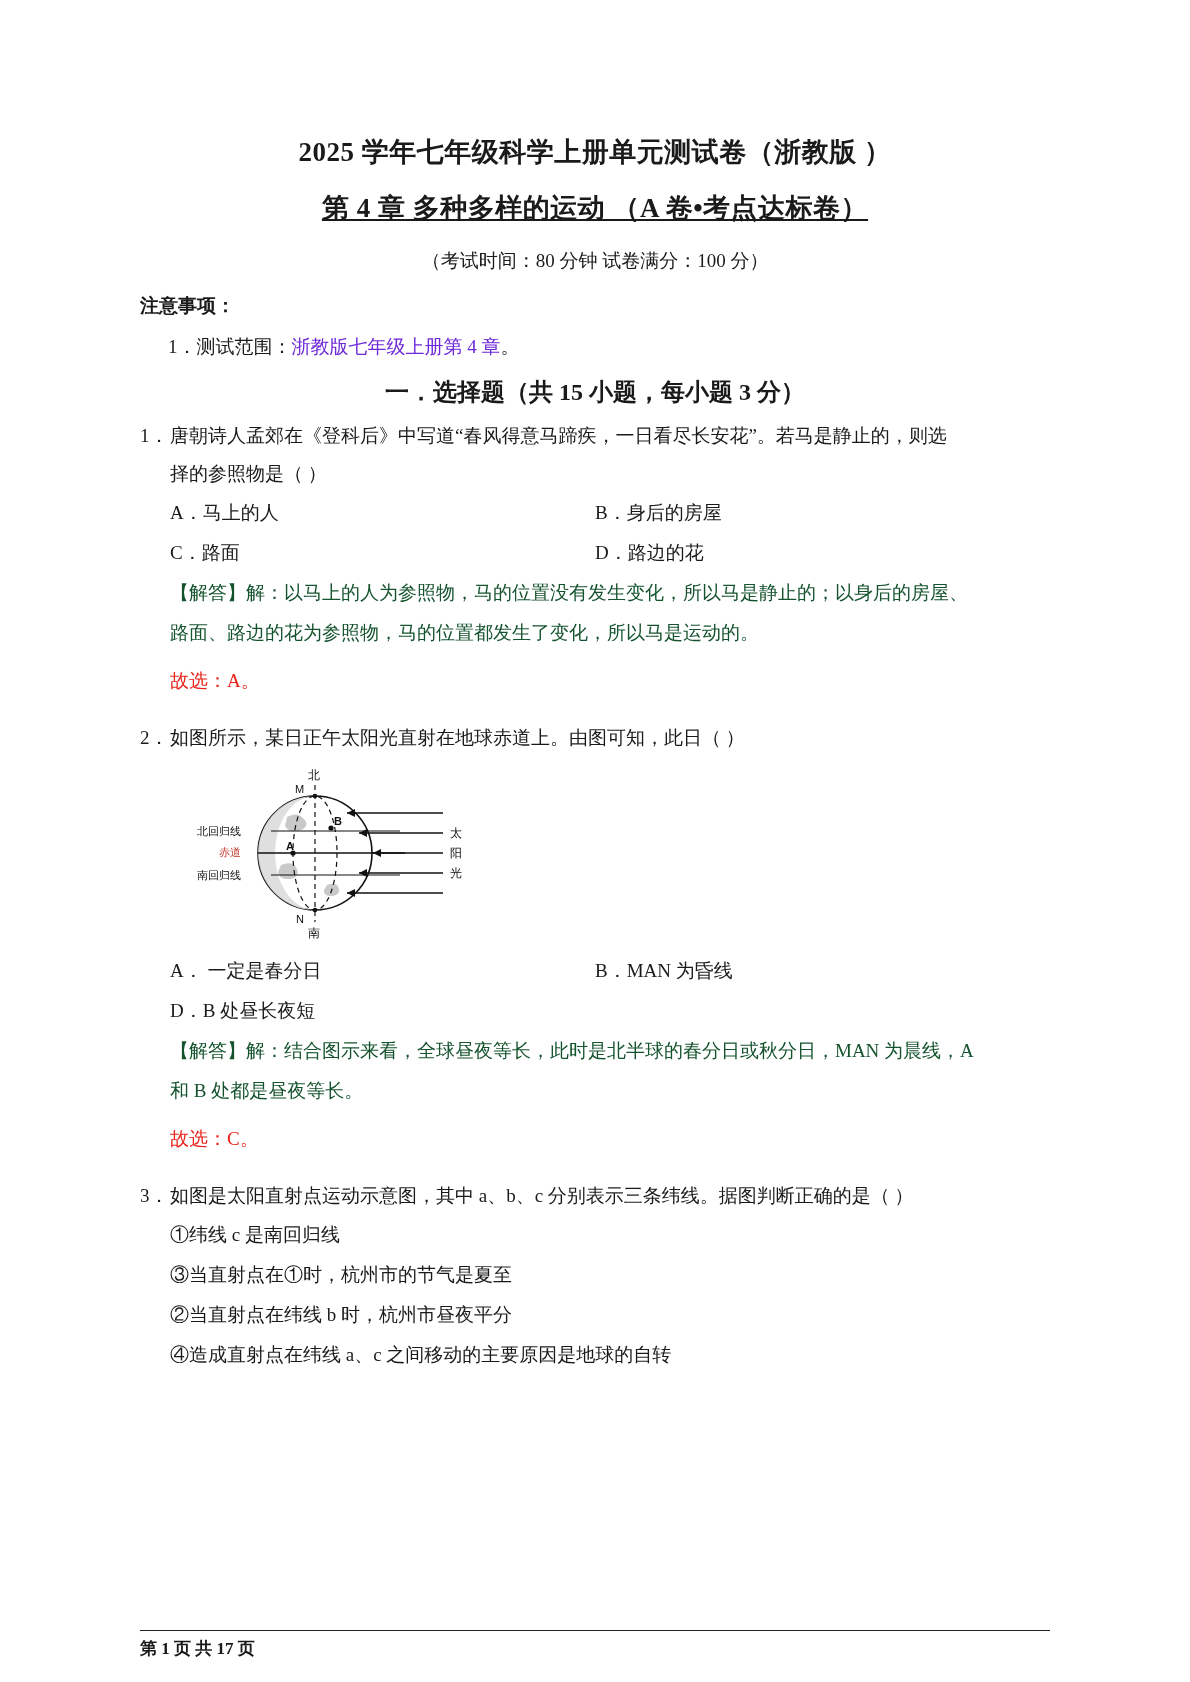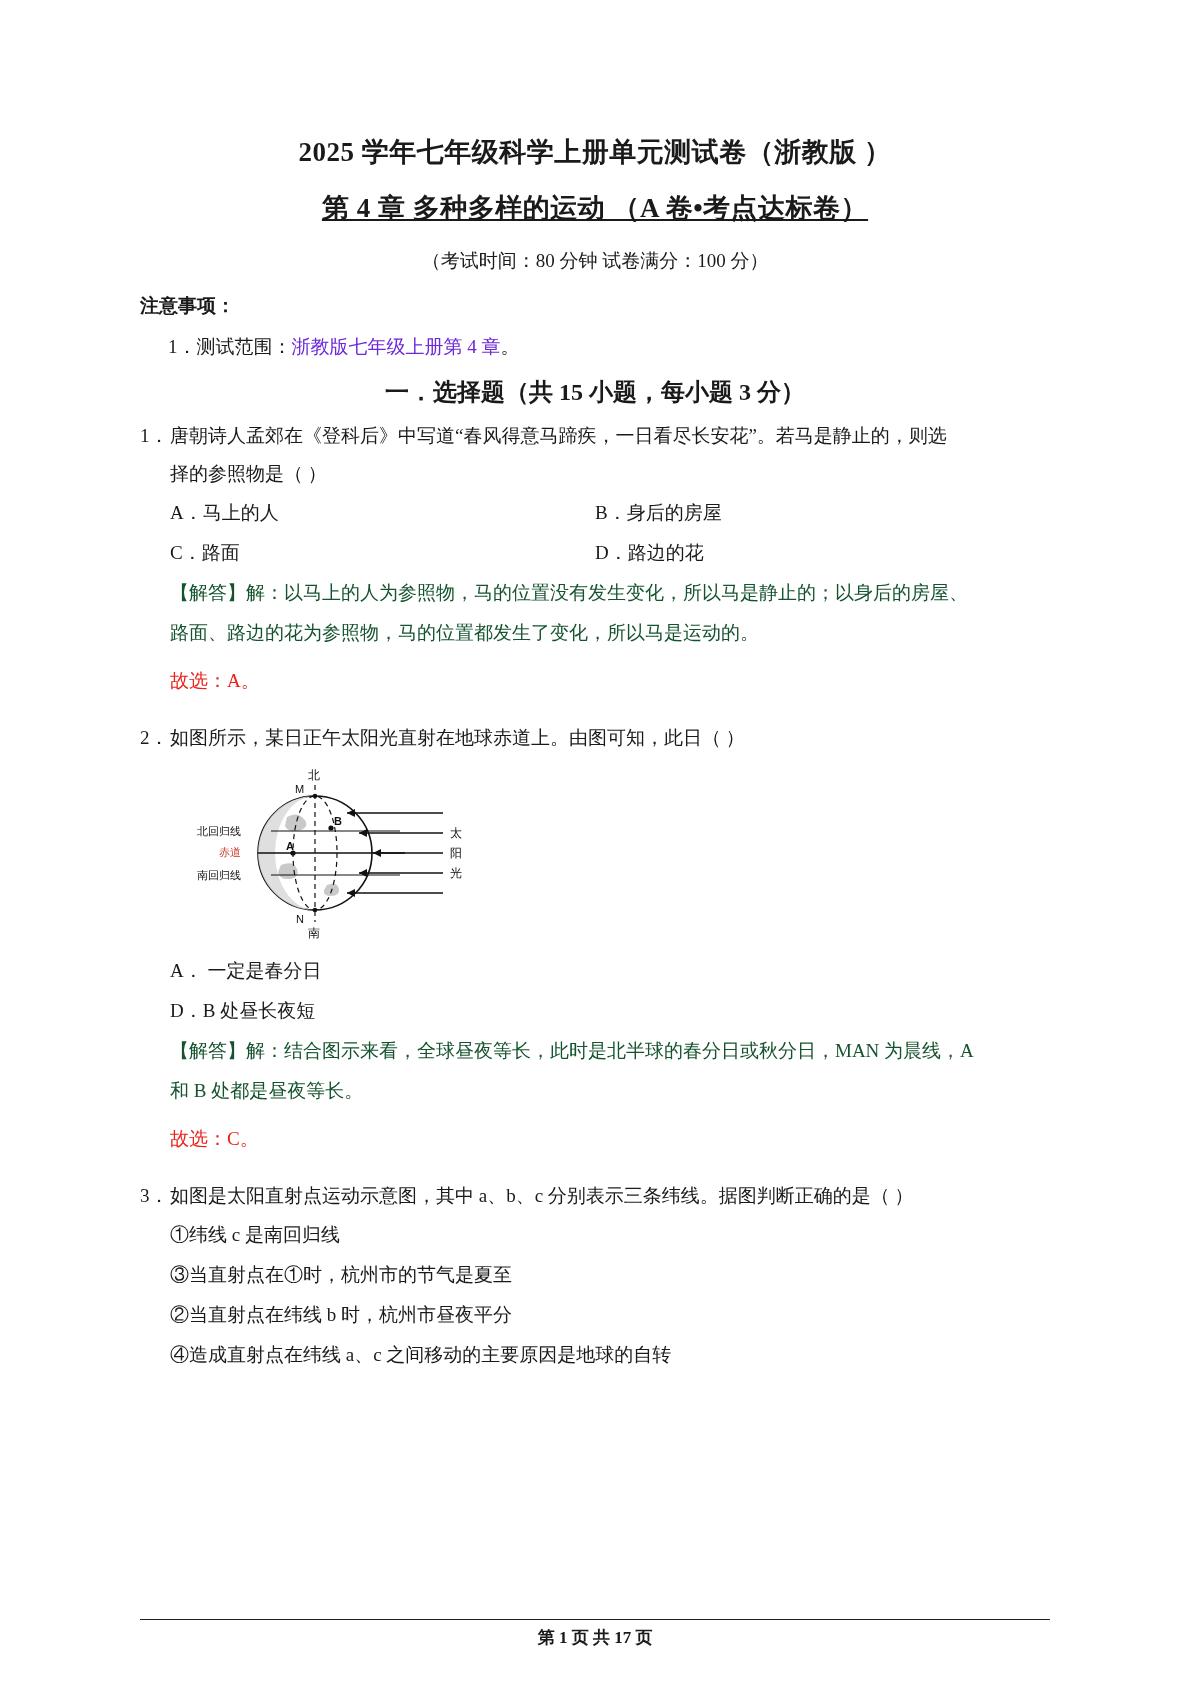--- a/index.html
+++ b/index.html
@@ -97,27 +97,26 @@
     padding-left:30px;
     margin-top:8px;
   }
   .fig-wrap {
     padding-left:55px;
     margin:8px 0 6px 0;
   }
   .footer {
     position:absolute;
     left:140px;
-    bottom:33px;
+    bottom:22px;
     width:910px;
     border-top:1px solid #222;
     padding-top:6px;
     font-size:17px;
     font-weight:bold;
-    text-align:center;
   }
   .spacer-md { height:18px; }
   svg text { font-family:"Liberation Sans", sans-serif; }
 </style>
 </head>
 <body>
 
 <div class="page">
 
   <h1 class="title">2025 学年七年级科学上册单元测试卷（浙教版 ）</h1>
@@ -212,20 +211,21 @@
         <text x="24" y="91" font-size="11" fill="#c0392b">赤道</text>
         <text x="2" y="114" font-size="11" fill="#111">南回归线</text>
         <text x="255" y="72" font-size="12" fill="#111">太</text>
         <text x="255" y="92" font-size="12" fill="#111">阳</text>
         <text x="255" y="112" font-size="12" fill="#111">光</text>
       </svg>
     </div>
 
     <div class="opts">
       <div class="opt-a">A． 一定是春分日</div>
+      <div class="opt-b">B．MAN 为昏线</div>
     </div>
     <div class="opts">
       <div class="opt-b">D．B 处昼长夜短</div>
     </div>
     <div class="answer">【解答】解：结合图示来看，全球昼夜等长，此时是北半球的春分日或秋分日，MAN 为晨线，A</div>
     <div class="answer">和 B 处都是昼夜等长。</div>
     <div class="choose">故选：C。</div>
   </div>
 
   <div class="spacer-md"></div>

